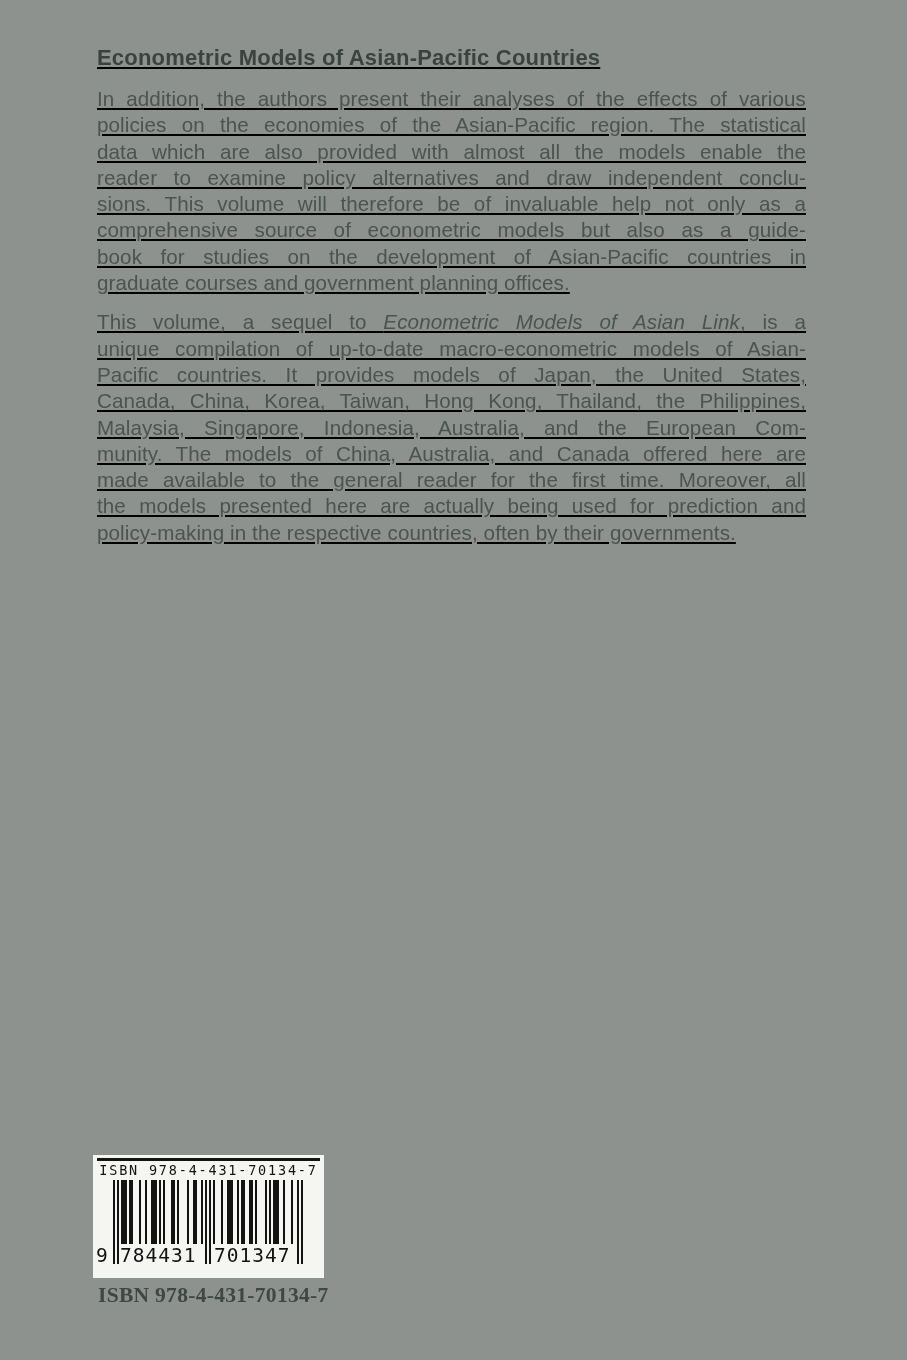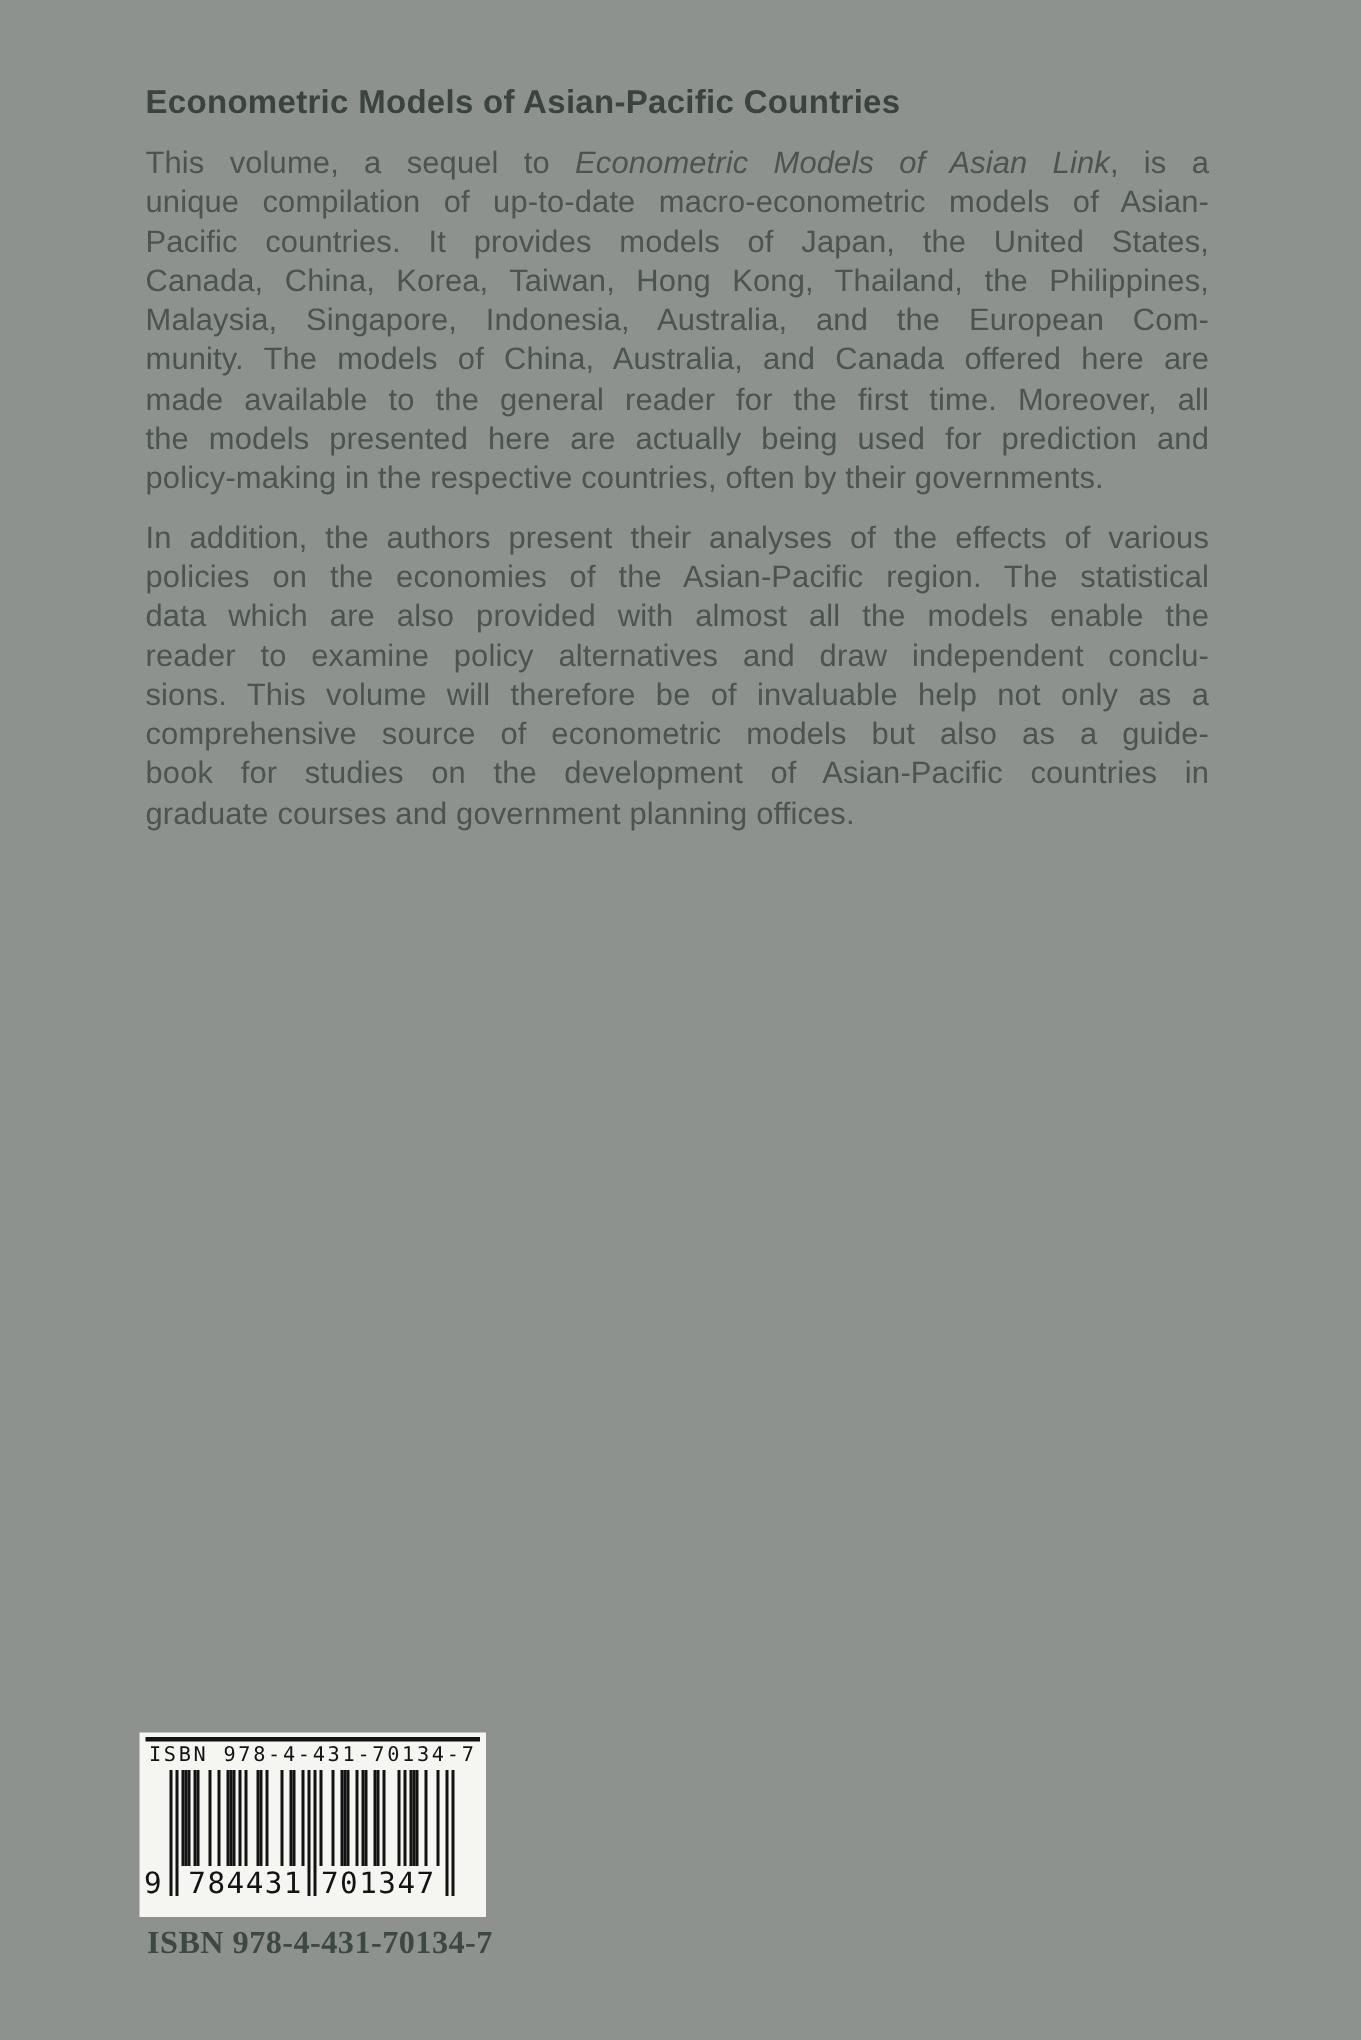--- a/index.html
+++ b/index.html
@@ -7,22 +7,23 @@
     position: relative;
     width: 907px;
     height: 1360px;
     background: #8d928e;
     font-family: "Liberation Sans", sans-serif;
     overflow: hidden;
   }
   .text-block {
     position: absolute;
     left: 97px;
-    top: 55px;
+    top: 45px;
     width: 709px;
+    text-decoration: underline;
   }
   .cover-title {
     font-size: 22px;
     line-height: 26px;
     font-weight: bold;
     color: #3a433e;
     margin: 0 0 15px 0;
     letter-spacing: 0.2px;
   }
   .para {
@@ -75,21 +76,21 @@
   .ean-digit, .ean-group {
     position: absolute;
     bottom: -3px;
     font-family: "DejaVu Sans Mono", monospace;
     font-size: 19.5px;
     letter-spacing: 1px;
     color: #131313;
     white-space: nowrap;
   }
   .ean-digit.lead { left: -17px; }
-  .ean-group.g1 { left: 7px;  width: 82px; text-align: right; }
+  .ean-group.g1 { left: 7px;  width: 82px; text-align: left; }
   .ean-group.g2 { left: 101px; width: 82px; text-align: left; }
   .isbn-caption {
     position: absolute;
     left: 98px;
     top: 1283px;
     font-family: "Liberation Serif", serif;
     font-size: 21.5px;
     font-weight: 700;
     color: #3e4843;
     letter-spacing: 0.3px;
@@ -97,39 +98,39 @@
 </style>
 </head>
 <body>
 
 <div class="page">
 
   <div class="text-block">
     <h1 class="cover-title">Econometric Models of Asian-Pacific Countries</h1>
     <div>
         <div class="para">
+          <div class="line just"><span>In addition, the authors present their analyses of the effects of various</span></div>
+          <div class="line just"><span>policies on the economies of the Asian-Pacific region. The statistical</span></div>
+          <div class="line just"><span>data which are also provided with almost all the models enable the</span></div>
+          <div class="line just"><span>reader to examine policy alternatives and draw independent conclu-</span></div>
+          <div class="line just"><span>sions. This volume will therefore be of invaluable help not only as a</span></div>
+          <div class="line just"><span>comprehensive source of econometric models but also as a guide-</span></div>
+          <div class="line just"><span>book for studies on the development of Asian-Pacific countries in</span></div>
+          <div class="line"><span>graduate courses and government planning offices.</span></div>
+        </div>
+        <div class="para">
           <div class="line just"><span>This volume, a sequel to </span><span class="it">Econometric Models of Asian Link</span><span>, is a</span></div>
           <div class="line just"><span>unique compilation of up-to-date macro-econometric models of Asian-</span></div>
           <div class="line just"><span>Pacific countries. It provides models of Japan, the United States,</span></div>
           <div class="line just"><span>Canada, China, Korea, Taiwan, Hong Kong, Thailand, the Philippines,</span></div>
           <div class="line just"><span>Malaysia, Singapore, Indonesia, Australia, and the European Com-</span></div>
           <div class="line just"><span>munity. The models of China, Australia, and Canada offered here are</span></div>
           <div class="line just"><span>made available to the general reader for the first time. Moreover, all</span></div>
           <div class="line just"><span>the models presented here are actually being used for prediction and</span></div>
           <div class="line"><span>policy-making in the respective countries, often by their governments.</span></div>
-        </div>
-        <div class="para">
-          <div class="line just"><span>In addition, the authors present their analyses of the effects of various</span></div>
-          <div class="line just"><span>policies on the economies of the Asian-Pacific region. The statistical</span></div>
-          <div class="line just"><span>data which are also provided with almost all the models enable the</span></div>
-          <div class="line just"><span>reader to examine policy alternatives and draw independent conclu-</span></div>
-          <div class="line just"><span>sions. This volume will therefore be of invaluable help not only as a</span></div>
-          <div class="line just"><span>comprehensive source of econometric models but also as a guide-</span></div>
-          <div class="line just"><span>book for studies on the development of Asian-Pacific countries in</span></div>
-          <div class="line"><span>graduate courses and government planning offices.</span></div>
         </div>
       </div>
   </div>
 
   <div class="isbn-box">
     <div class="isbn-rule"></div>
     <div class="isbn-line">ISBN 978-4-431-70134-7</div>
     <div class="ean">
       <span class="ean-digit lead">9</span>
       <span class="ean-group g1">784431</span>

